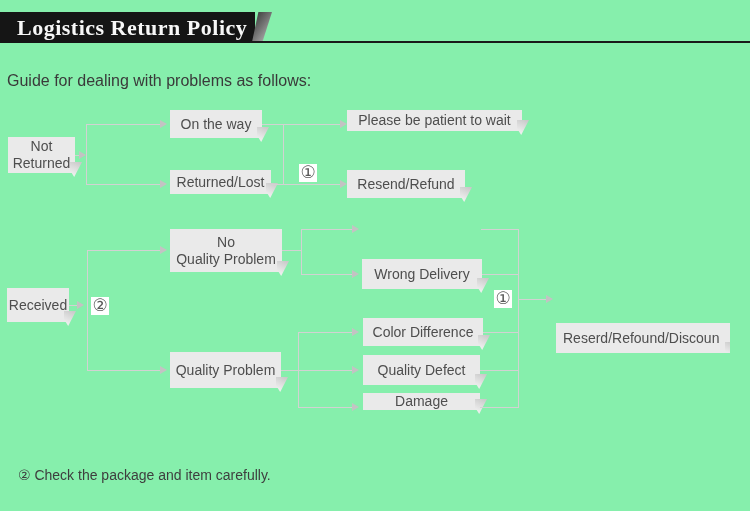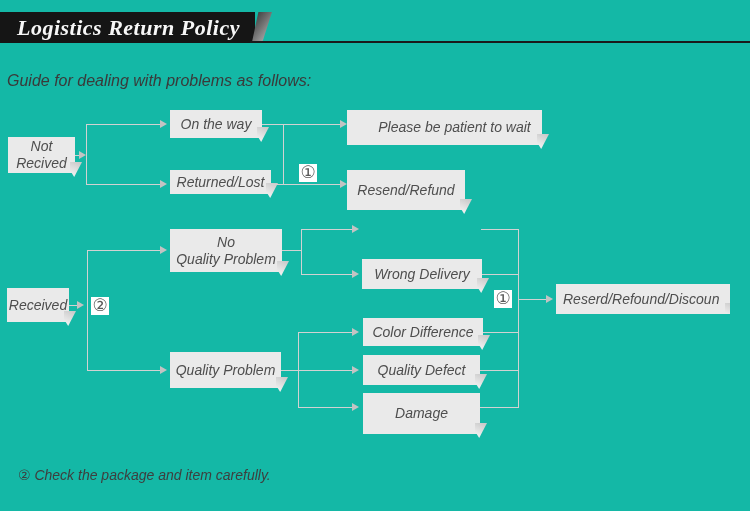--- a/index.html
+++ b/index.html
@@ -1,21 +1,20 @@
 <!DOCTYPE html>
 <html><head>
 <meta charset="utf-8">
 <style>
   html,body{margin:0;padding:0;background:#ffffff;}
   #stage{
     position:relative; width:750px; height:511px; overflow:hidden;
-    background:#14b8a6;
+    background:#86efac;
     font-family:"Liberation Sans","DejaVu Sans",sans-serif;
     color:#4a4a4a;
-    font-style:italic;
   }
   
   .banner-bar{
     position:absolute; left:0; top:12px; width:255px; height:31px;
     background:#151515; display:flex; align-items:center;
   }
   .banner-title{
     font-family:"Liberation Serif","DejaVu Serif",serif;
     font-weight:700; font-size:22px; color:#f7f7f7;
     padding-left:17px; letter-spacing:0.5px; white-space:nowrap;
@@ -39,21 +38,21 @@
     display:flex; align-items:center; justify-content:center;
     font-size:14px; line-height:17px; text-align:center;
     white-space:pre-line;
   }
   .node::after{
     content:""; position:absolute; right:-7px; bottom:-4px;
     width:12px; height:15px;
     background:linear-gradient(205deg,#c6c6c6 0%,#e9e9e9 70%,#f6f6f6 100%);
     clip-path:polygon(0 0,100% 0,35% 100%,0 55%);
   }
-  .node.clip{ justify-content:flex-start; padding-left:7px; overflow:hidden; white-space:nowrap; }
+  .node.clip{ justify-content:flex-start; padding-left:7px; overflow:hidden; white-space:nowrap;margin-top:39px; }
   
   .hline{ position:absolute; height:1px; background:#d2d2d2; }
   .vline{ position:absolute; width:1px;  background:#d2d2d2; }
   .arr{
     position:absolute; width:0; height:0;
     border-top:4px solid transparent; border-bottom:4px solid transparent;
     border-left:7px solid #c3c3c3;
   }
   .marker{
     position:absolute; width:18px; text-align:center;
@@ -71,42 +70,42 @@
 
   <div class="banner-bar">
     <span class="banner-title">Logistics Return Policy</span>
   </div>
   <div class="banner-wedge"></div>
   <div class="banner-rule"></div>
 
   <div class="intro">Guide for dealing with problems as follows:</div>
 
   <div class="node" style="left:8px;top:137px;width:67px;height:36px;">Not
-Recived</div>
+Returned</div>
 
   <div class="hline" style="left:75px;top:155px;width:5px;"></div>
   <div class="arr" style="left:79px;top:151px;"></div>
   <div class="vline" style="left:86px;top:124px;height:61px;"></div>
   <div class="hline" style="left:86px;top:124px;width:75px;"></div>
   <div class="arr" style="left:160px;top:120px;"></div>
   <div class="hline" style="left:86px;top:184px;width:75px;"></div>
   <div class="arr" style="left:160px;top:180px;"></div>
 
   <div class="node" style="left:170px;top:110px;width:92px;height:28px;">On the way</div>
   <div class="node" style="left:170px;top:170px;width:101px;height:24px;">Returned/Lost</div>
 
   <div class="hline" style="left:262px;top:124px;width:78px;"></div>
   <div class="arr" style="left:340px;top:120px;"></div>
   <div class="vline" style="left:283px;top:124px;height:61px;"></div>
   <div class="hline" style="left:271px;top:184px;width:69px;"></div>
   <div class="arr" style="left:340px;top:180px;"></div>
   <div class="marker" style="left:299px;top:164px;">①</div>
 
-  <div class="node" style="left:347px;top:110px;width:175px;height:35px;padding-left:20px;">Please be patient to wait</div>
-  <div class="node" style="left:347px;top:170px;width:118px;height:40px;">Resend/Refund</div>
+  <div class="node" style="left:347px;top:110px;width:175px;height:21px;">Please be patient to wait</div>
+  <div class="node" style="left:347px;top:170px;width:118px;height:28px;">Resend/Refund</div>
 
   <div class="node" style="left:7px;top:288px;width:62px;height:34px;">Received</div>
 
   <div class="hline" style="left:69px;top:305px;width:8px;"></div>
   <div class="arr" style="left:77px;top:301px;"></div>
   <div class="vline" style="left:87px;top:250px;height:120px;"></div>
   <div class="hline" style="left:87px;top:250px;width:74px;"></div>
   <div class="arr" style="left:160px;top:246px;"></div>
   <div class="hline" style="left:87px;top:370px;width:74px;"></div>
   <div class="arr" style="left:160px;top:366px;"></div>
@@ -128,21 +127,21 @@
   <div class="hline" style="left:298px;top:332px;width:54px;"></div>
   <div class="arr" style="left:352px;top:328px;"></div>
   <div class="hline" style="left:298px;top:370px;width:54px;"></div>
   <div class="arr" style="left:352px;top:366px;"></div>
   <div class="hline" style="left:298px;top:407px;width:54px;"></div>
   <div class="arr" style="left:352px;top:403px;"></div>
 
   <div class="node" style="left:362px;top:259px;width:120px;height:30px;">Wrong Delivery</div>
   <div class="node" style="left:363px;top:355px;width:117px;height:30px;">Quality Defect</div>
   <div class="node" style="left:363px;top:318px;width:120px;height:28px;">Color Difference</div>
-  <div class="node" style="left:363px;top:393px;width:117px;height:41px;">Damage</div>
+  <div class="node" style="left:363px;top:393px;width:117px;height:17px;">Damage</div>
 
   <div class="hline" style="left:481px;top:229px;width:37px;"></div>
   <div class="hline" style="left:482px;top:274px;width:36px;"></div>
   <div class="hline" style="left:483px;top:332px;width:35px;"></div>
   <div class="hline" style="left:480px;top:370px;width:38px;"></div>
   <div class="hline" style="left:480px;top:407px;width:38px;"></div>
   <div class="vline" style="left:518px;top:229px;height:179px;"></div>
   <div class="hline" style="left:518px;top:299px;width:29px;"></div>
   <div class="arr" style="left:546px;top:295px;"></div>
   <div class="marker" style="left:494px;top:290px;">①</div>

